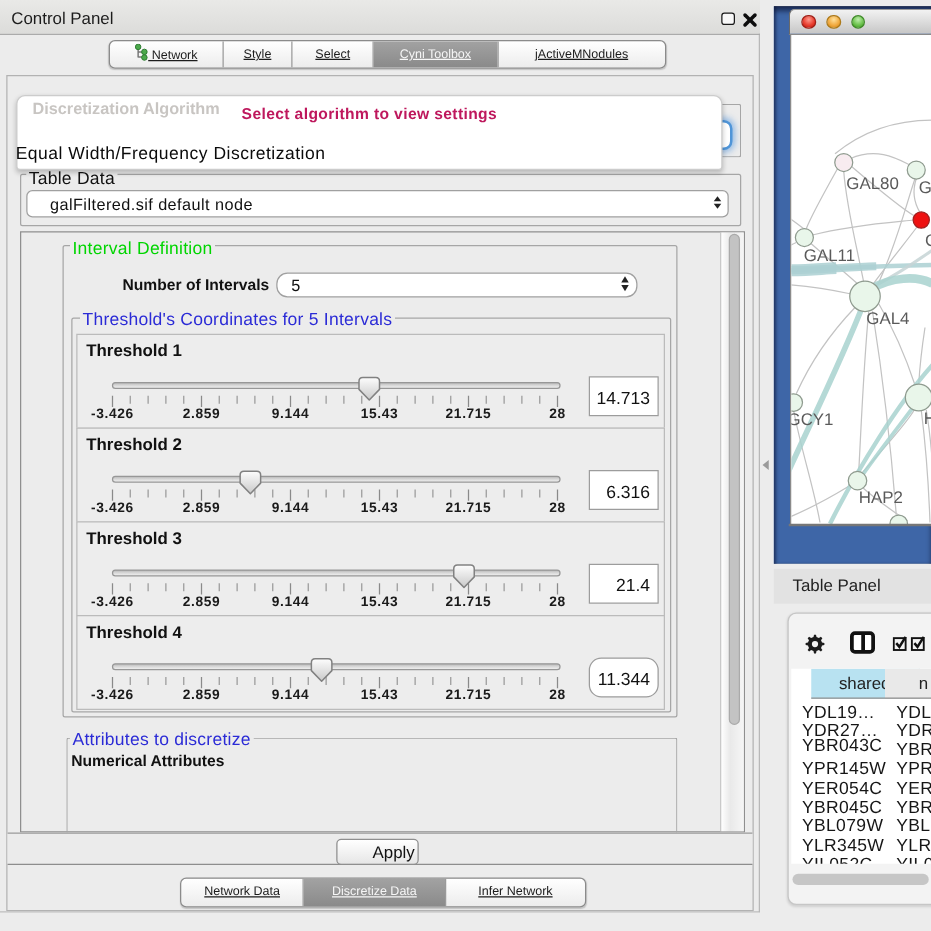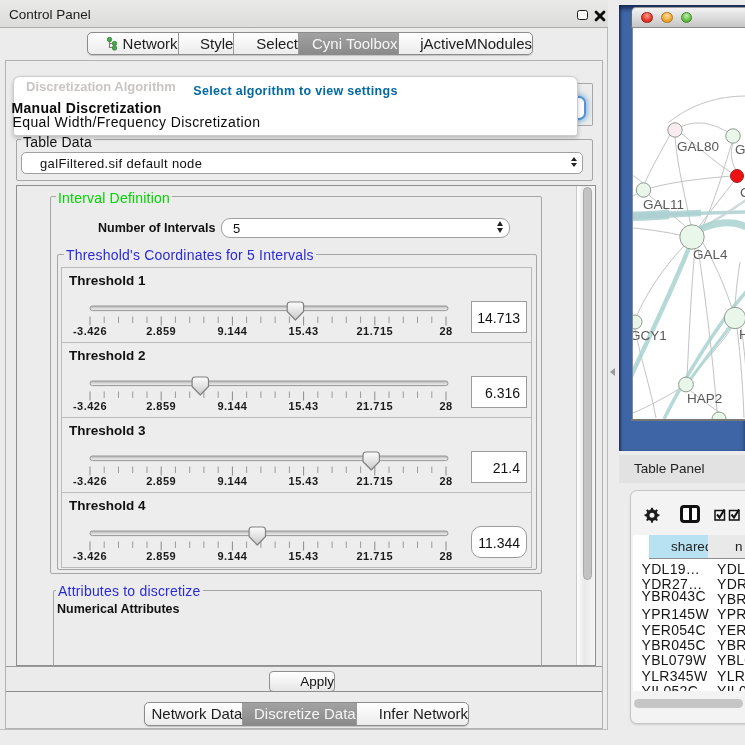--- a/index.html
+++ b/index.html
@@ -9,21 +9,21 @@
 
 
 #cp { left:0; top:0; width:608px; height:730px; background:#ececec; border-right:1px solid #b8b8b8; border-bottom:1px solid #bdbdbd; }
 #titlebar { left:0; top:0; width:608px; height:28px; background:linear-gradient(#e9e9e7,#dcdcda); border-bottom:1px solid #ababab;text-align:center; }
 #titlebar .t { position:absolute; left:9px; top:7px; font-size:13.5px; color:#1c1c1c; }
 #ic-float { left:577px; top:9.5px; width:10.5px; height:10.5px; border:1.9px solid #1a1a1a; border-radius:2.5px; background:#f8f8f8; }
 #ic-close { left:594px; top:10px; }
 
 
 .tabbar { display:flex; border:1px solid #8b8b8b; border-radius:5px; overflow:hidden; background:linear-gradient(#ffffff,#ececec); box-shadow:0 1px 1px rgba(0,0,0,0.18); }
-.tabbar .seg { font-size:15px; color:#1c1c1c; text-align:right; line-height:21px; border-right:1px solid #9a9a9a; white-space:nowrap; }
+.tabbar .seg { font-size:10px; color:#1c1c1c; text-align:center; line-height:21px; border-right:1px solid #9a9a9a; white-space:nowrap;text-decoration:underline; }
 .tabbar .seg:last-child { border-right:none; }
 .tabbar .sel { background:linear-gradient(#a2a2a2,#8a8a8a); color:#f6f6f6; }
 #toptabs { left:87px; top:32px; width:446px; height:23px; }
 #bottabs { left:144px; top:702px; width:325px; height:24px; }
 #bottabs .seg { line-height:22px; }
 
 
 #content { left:5px; top:60px; width:598px; height:669px; border:1px solid #b2b2b2; background:#ececec; }
 
 .groupbox { border:1px solid #a6a6a6; border-radius:2px; }
@@ -36,21 +36,21 @@
 
 
 .tblock { left:61px; width:471px; height:76px; border:1px solid #bbbbbb; background:#ededed; }
 .tblock .lab { position:absolute; left:7px; top:4.5px; font-size:13.5px; font-weight:bold; color:#111; }
 .vbox { left:409px; width:56px; height:32px; background:#ffffff; border:1px solid #9c9c9c; font-size:14px; color:#111; text-align:right; padding:8px 6px 0 0; }
 
 
 #attrlist { left:64px; top:619px; width:465px; height:46px; border:1px solid #9f9f9f; background:#ffffff; overflow:hidden; }
 #attrlist .it { position:absolute; left:4.5px; font-size:13px; color:#111; }
 
-.btn { border:1px solid #8f8f8f; border-radius:4px; background:linear-gradient(#ffffff,#e6e6e6); font-size:13px; color:#111; text-align:right; }
+.btn { border:1px solid #8f8f8f; border-radius:4px; background:linear-gradient(#ffffff,#e6e6e6); font-size:13px; color:#111; text-align:left;padding-left:28px; }
 
 
 #netdesk { left:619px; top:5px; width:126px; height:446px; background:#3e66a7; box-shadow:inset 0 4px 4px rgba(0,0,25,0.55), inset 2px 0 2px rgba(0,0,25,0.28); }
 #nettitle { left:631px; top:7px; width:114px; height:21px; background:linear-gradient(#f2f2f2,#c6c6c6); border-left:1px solid #6a6a6a; border-top:1px solid #9a9a9a; border-bottom:1px solid #8a8a8a; border-top-left-radius:5px; }
 .light { position:absolute; top:11.5px; width:11.5px; height:11.5px; border-radius:50%; }
 #netcanvas { left:632px; top:28px; width:113px; height:392px; background:#ffffff; border-left:1px solid #8a8a8a; overflow:hidden; }
 
 
 #tpbar { left:619px; top:455px; width:126px; height:28px; background:#e2e2e2; }
 #tpbar .t { position:absolute; left:15px; top:6px; font-size:13.5px; color:#222; }
@@ -98,22 +98,21 @@
     <div class="groupbox abs" style="left:16px; top:139px; width:577px; height:42px;"></div>
     <div class="grouplabel abs" style="left:21px; top:133.5px; color:#111;">Table Data</div>
     <div class="combo abs" style="left:21px; top:152px; width:562px; height:22px; padding:2.5px 0 0 18px; letter-spacing:0.35px;">galFiltered.sif default node</div>
     <div class="arrows abs" style="left:571px; top:157px;">
         <div class="arrup" style="border-left-width:3.2px;border-right-width:3.2px;border-bottom-width:4.5px;"></div>
         <div class="arrdn" style="border-left-width:3.2px;border-right-width:3.2px;border-top-width:4.5px;"></div>
       </div>
 
     <div class="abs" style="left:13px; top:76px; width:565px; height:60px; background:#ffffff; border:1px solid #cccccc; border-radius:7px 7px 3px 3px; box-shadow:0 2px 4px rgba(0,0,0,0.22);"></div>
     <div class="abs" style="left:26px; top:79px; font-size:13px; font-weight:bold; color:#c8c5c2;">Discretization Algorithm</div>
-    <div class="abs" style="left:13px; top:84px; width:565px; text-align:center; font-size:12.5px; font-weight:bold; color:#0369a1; letter-spacing:0.3px;">Select algorithm to view settings</div>
-    <div class="abs" style="left:11.5px; top:99.5px; font-size:14px; font-weight:bold; letter-spacing:0.3px; color:#0a0a0a;">Manual Discretization</div>
+    <div class="abs" style="left:13px; top:84px; width:565px; text-align:center; font-size:12.5px; font-weight:bold; color:#be185d; letter-spacing:0.3px;">Select algorithm to view settings</div>
     <div class="abs" style="left:12.5px; top:113.5px; font-size:14px; letter-spacing:0.4px; color:#0a0a0a;">Equal Width/Frequency Discretization</div>
 
     <div class="abs" style="left:16px; top:185px; width:580px; height:481px; border:1px solid #8f8f8f; background:#ececec;"></div>
     <div class="abs" style="left:576px; top:186px; width:19px; height:479px; background:linear-gradient(90deg,#ffffff,#e9e9e9 40%,#f6f6f6); border-left:1px solid #c9c9c9;"></div>
     <div class="abs" style="left:583px; top:187px; width:9px; height:393px; background:#c3c3c3; border:1px solid #aaaaaa; border-radius:5px;"></div>
 
     <div class="groupbox abs" style="left:50px; top:196px; width:492px; height:378px;"></div>
     <div class="grouplabel abs" style="left:56px; top:190px; color:#00d500;">Interval Definition</div>
 
     <div class="abs" style="left:98px; top:221px; font-size:12.5px; font-weight:bold; color:#111;">Number of Intervals</div>

